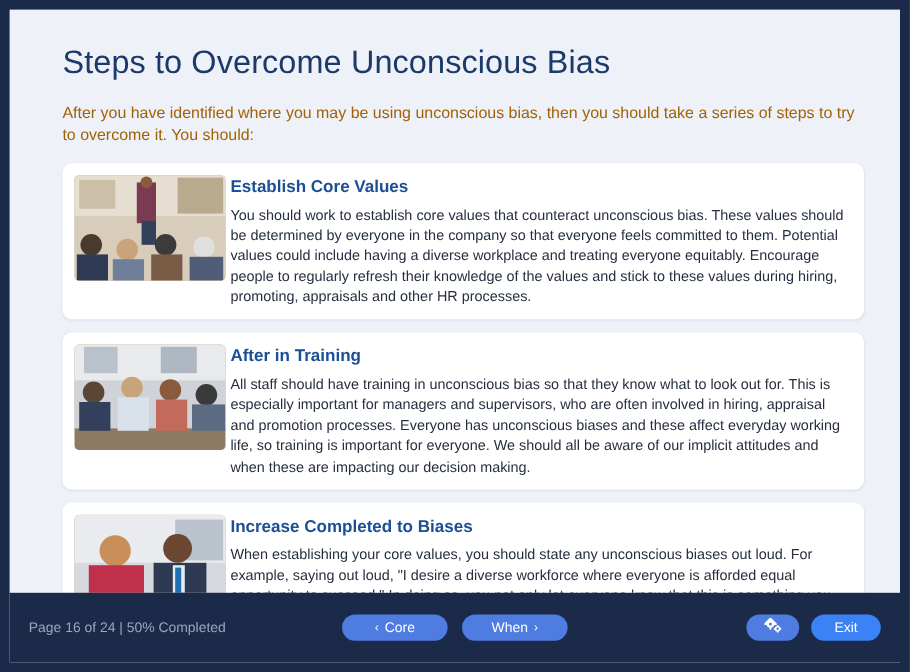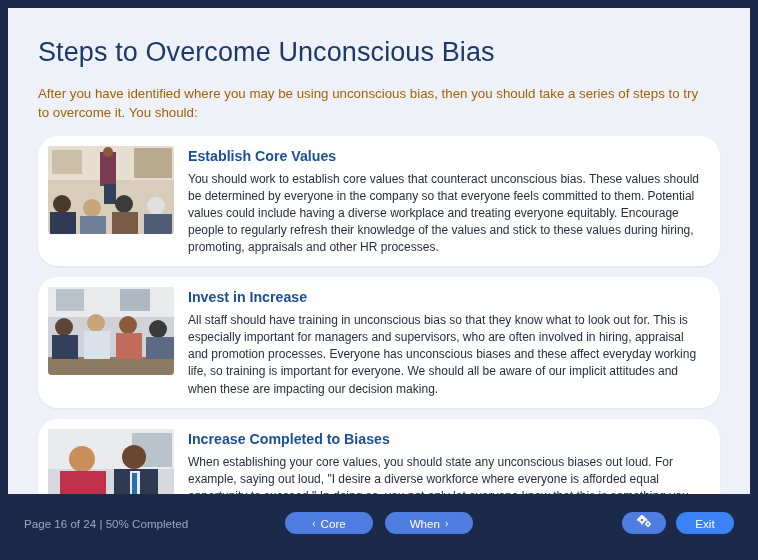--- a/index.html
+++ b/index.html
@@ -18,44 +18,44 @@
   }
   .frame {
     position: relative;
     width: 742px; height: 544px;
     background: #eef1f7;
     display: flex;
     flex-direction: column;
   }
   .content {
     flex: 1 1 auto;
-    padding: 30px 30px 6px 30px;
+    padding: 30px 30px 6px 44px;
     overflow: hidden;
   }
   .title {
     font-size: 27px;
     color: #1b3a6b;
     font-weight: normal;
     letter-spacing: 0.1px;
     margin: 0 0 16px 0;
     line-height: 1.1;
   }
   .intro {
     font-size: 13.3px;
     color: #a16207;
     line-height: 1.45;
     margin: 0 0 14px 0;
     max-width: 670px;
   }
   .card {
     background: #ffffff;
-    border-radius: 20px;
+    border-radius: 8px;
     padding: 10px;
     display: flex;
-    gap: 14px;
+    gap: 4px;
     margin-bottom: 11px;
     box-shadow: 0 1px 2px rgba(28,42,74,0.07);
   }
   .thumb {
     flex: 0 0 126px;
     width: 126px;
     height: 88px;
     border-radius: 4px;
     overflow: hidden;
     position: relative;
@@ -198,21 +198,21 @@
             <rect x="4" y="48" width="26" height="24" fill="#33405c"></rect>
             <circle cx="48" cy="36" r="9" fill="#c9a37a"></circle>
             <rect x="36" y="44" width="26" height="28" fill="#d9e2ea"></rect>
             <circle cx="80" cy="38" r="9" fill="#8a5a3c"></circle>
             <rect x="68" y="46" width="26" height="26" fill="#c36b5a"></rect>
             <circle cx="110" cy="42" r="9" fill="#3a3a3a"></circle>
             <rect x="98" y="50" width="28" height="22" fill="#5d6b82"></rect>
           </svg>
         </div>
         <div class="card-body">
-          <div class="card-title">Invest in Increase</div>
+          <div class="card-title">After in Training</div>
           <p class="card-text">All staff should have training in unconscious bias so that they know what to look out for. This is especially important for managers and supervisors, who are often involved in hiring, appraisal and promotion processes. Everyone has unconscious biases and these affect everyday working life, so training is important for everyone. We should all be aware of our implicit attitudes and when these are impacting our decision making.</p>
         </div>
       </div>
 
       <div class="card">
         <div class="thumb">
           <svg viewBox="0 0 126 88" preserveAspectRatio="none" aria-hidden="true">
             <rect x="0" y="0" width="126" height="88" fill="#d6d9dd"></rect>
             <rect x="0" y="0" width="126" height="40" fill="#e9ebee"></rect>
             <rect x="84" y="4" width="40" height="34" fill="#bac3cc"></rect>

